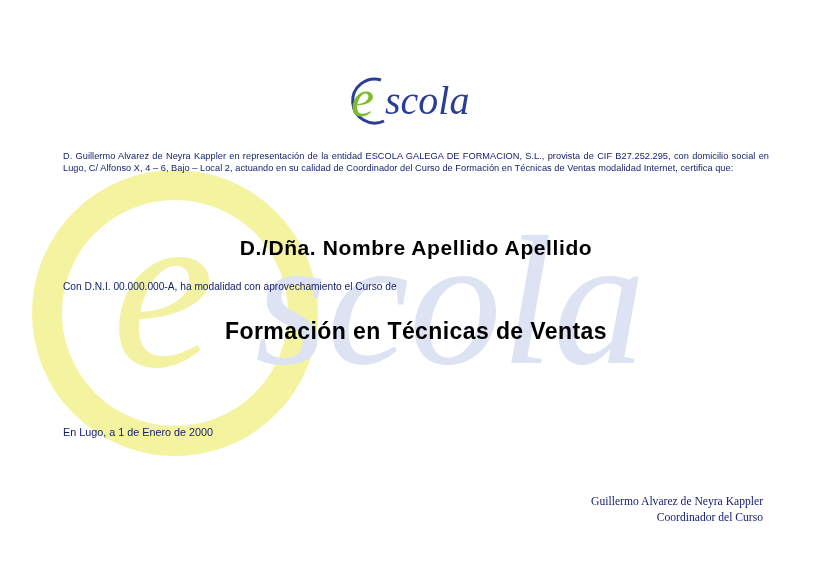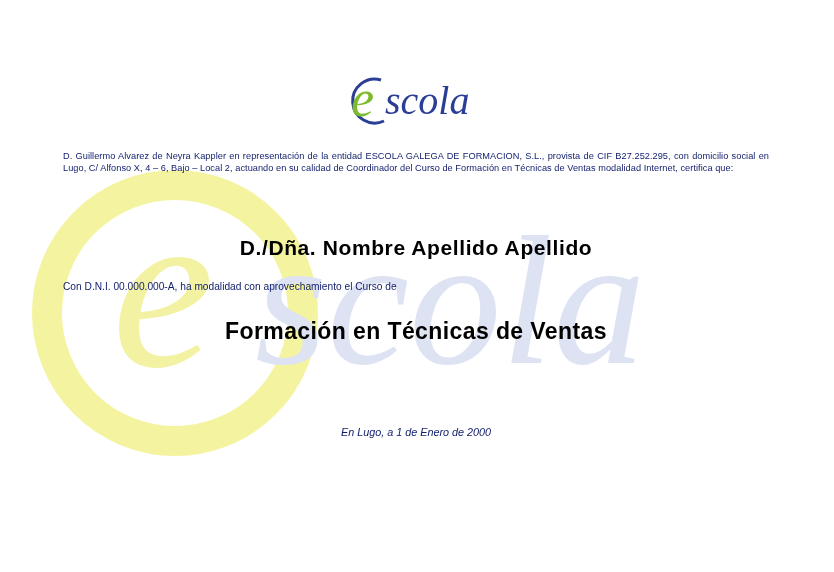--- a/index.html
+++ b/index.html
@@ -111,24 +111,23 @@
     font-size: 10.2px;
     line-height: 14.5px;
     color: #0f1c6b;
   }
 
   .place-date {
     position: absolute;
     left: 63px;
     top: 426px;
     width: 706px;
-    text-align: center;
+    text-align: left;
     font-size: 10.8px;
     color: #0f1c6b;
-    font-style: italic;
   }
 
   .signature {
     position: absolute;
     left: 63px;
     top: 494px;
     width: 700px;
     text-align: right;
     font-family: "Liberation Serif", serif;
     font-size: 11.6px;
@@ -164,14 +163,18 @@
 
     <div class="recipient">D./Dña. Nombre Apellido Apellido</div>
 
     <div class="dni-line">Con D.N.I. 00.000.000-A, ha modalidad con aprovechamiento el Curso de</div>
 
     <div class="course-title">Formación en Técnicas de Ventas</div>
 
 
     <div class="place-date">En Lugo, a 1 de Enero de 2000</div>
 
+    <div class="signature">
+      <div>Guillermo Alvarez de Neyra Kappler</div>
+      <div>Coordinador del Curso</div>
+    </div>
   </div>
 </div>
 
 </body></html>

